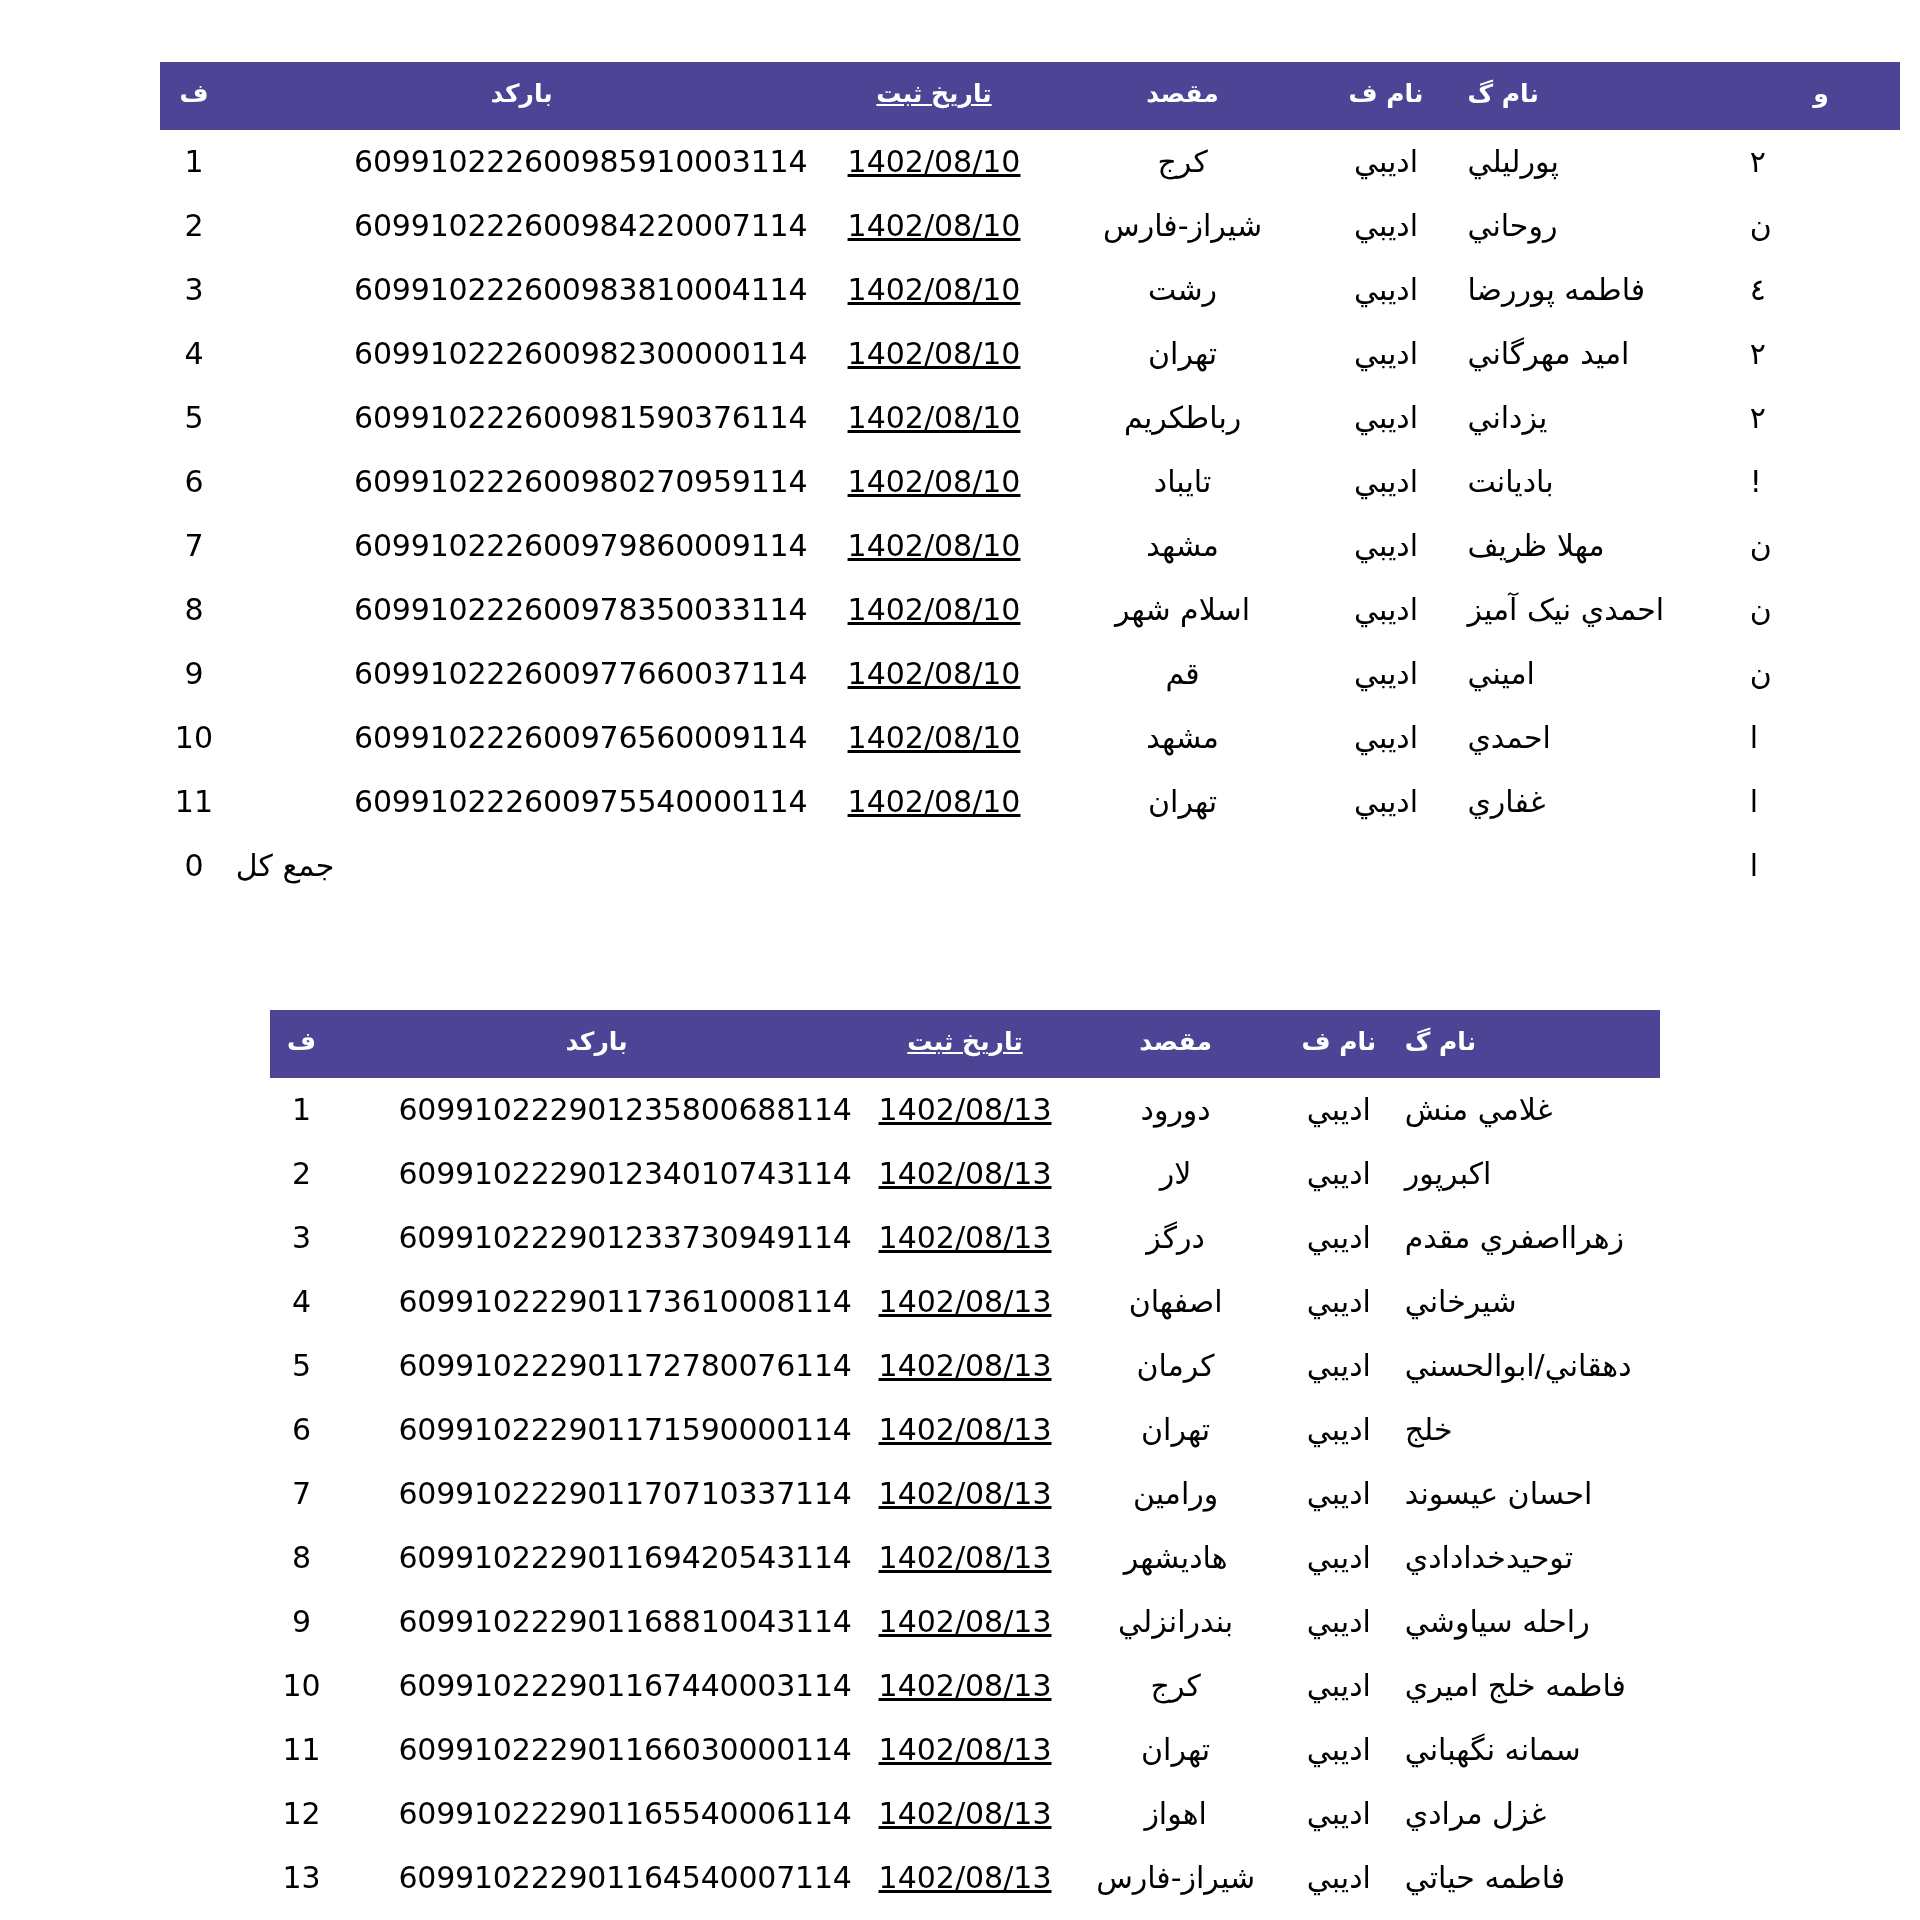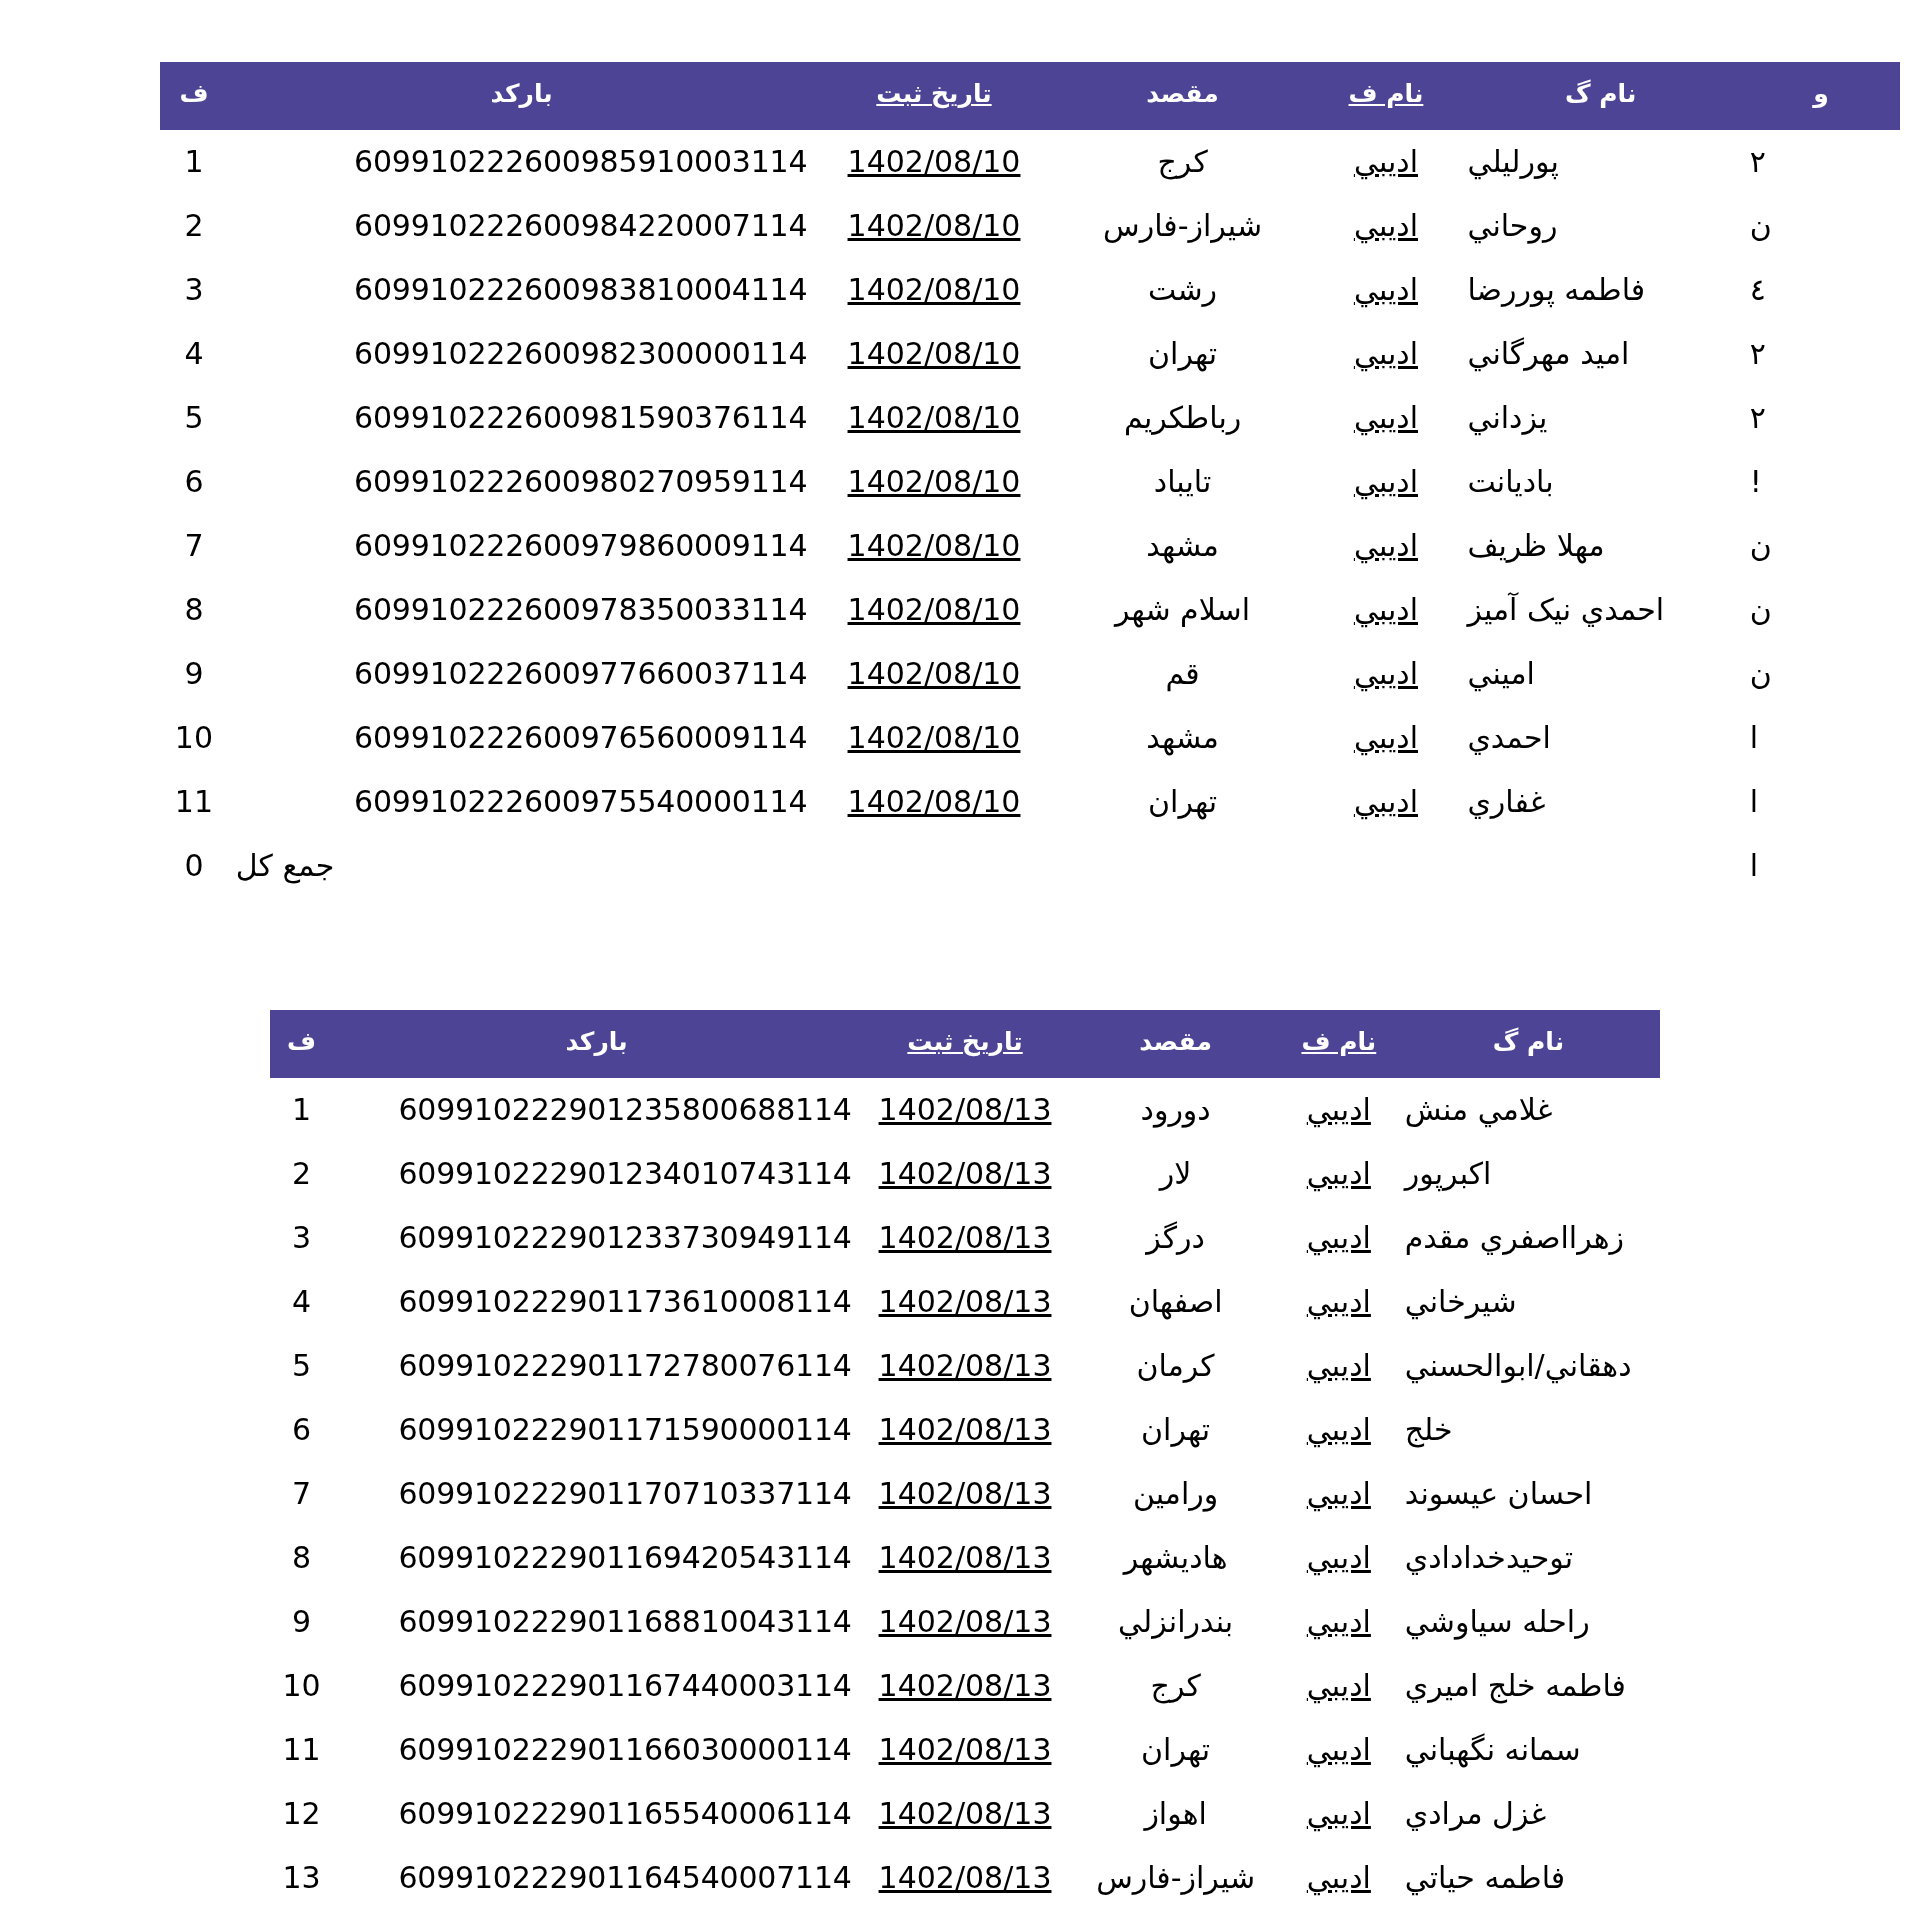--- a/index.html
+++ b/index.html
@@ -68,30 +68,30 @@
     white-space: nowrap;
     border: none;
     line-height: 1.15;
   }
 
   
   .c-row    { text-align: center; }
   .c-barcode{ text-align: right; font-size: 30px; letter-spacing: -0.2px; }
   .c-date   { text-align: center; text-decoration: underline; }
   .c-dest   { text-align: center; }
-  .c-namef  { text-align: center; text-decoration: underline; }
+  .c-namef  { text-align: center; }
   .c-nameg  { text-align: left; }
   .c-extra  { text-align: left; }
 
   thead th.c-row     { text-align: center; }
   thead th.c-barcode { text-align: center; }
   thead th.c-date    { text-align: center; }
   thead th.c-dest    { text-align: center; margin-top: 22px; }
   thead th.c-namef   { text-align: center; }
-  thead th.c-nameg   { text-align: center; }
+  thead th.c-nameg   { text-align: left; }
   thead th.c-extra   { text-align: center; }
 
   
   #report-1 col.w-row     { width: 60px; }
   #report-1 col.w-barcode { width: 520px; }
   #report-1 col.w-date    { width: 210px; }
   #report-1 col.w-dest    { width: 230px; }
   #report-1 col.w-namef   { width: 130px; }
   #report-1 col.w-nameg   { width: 250px; }
   #report-1 col.w-extra   { width: 140px; }

